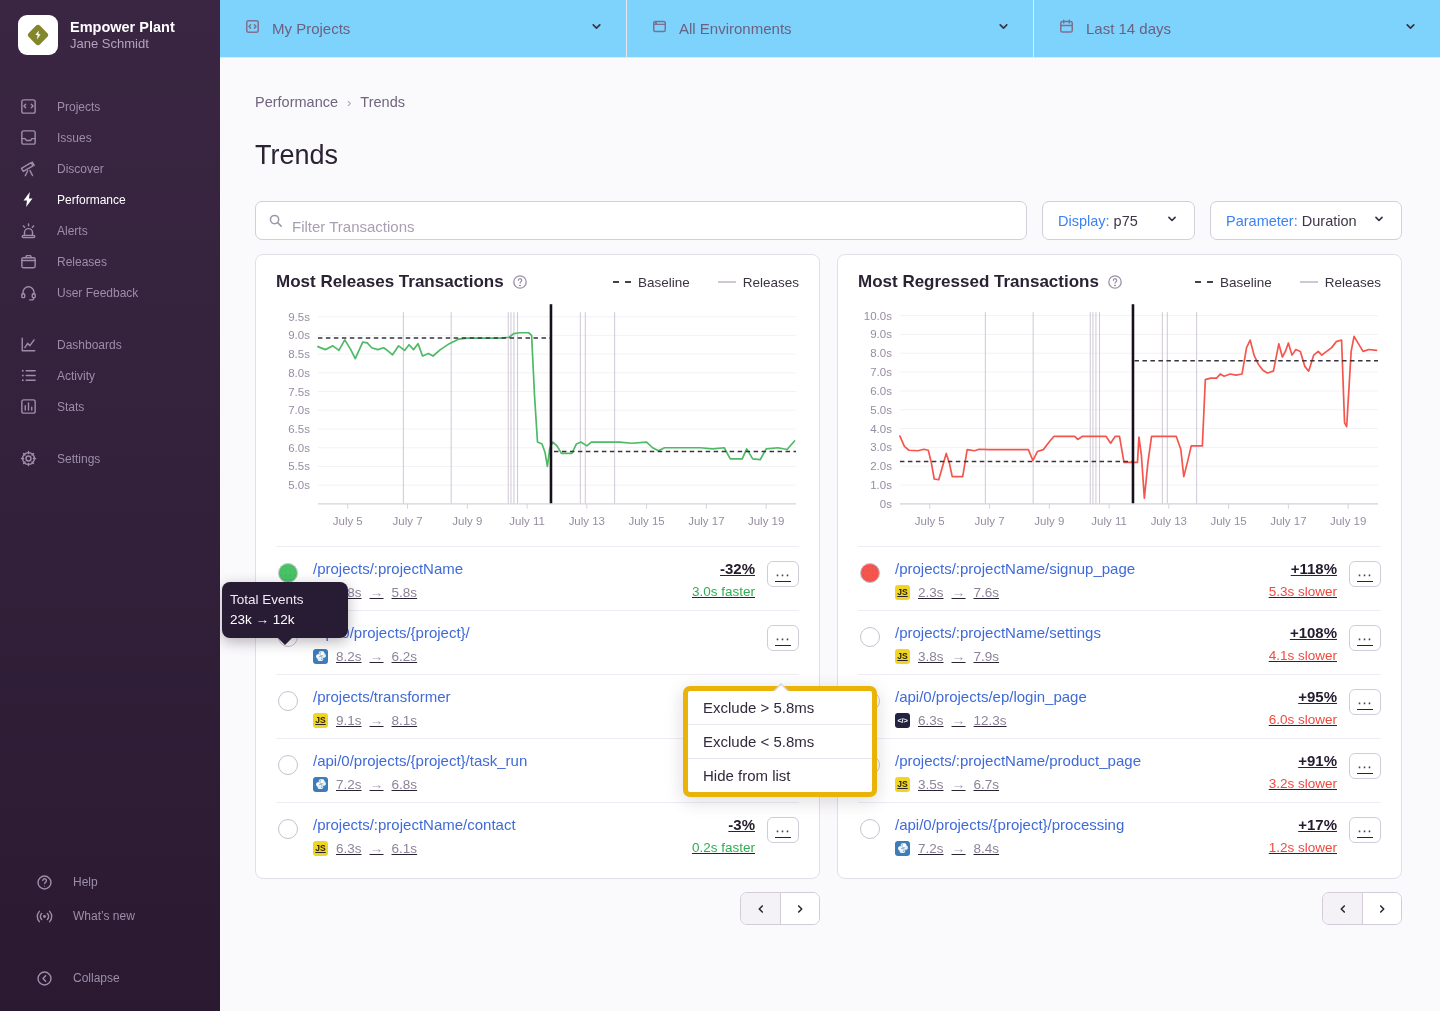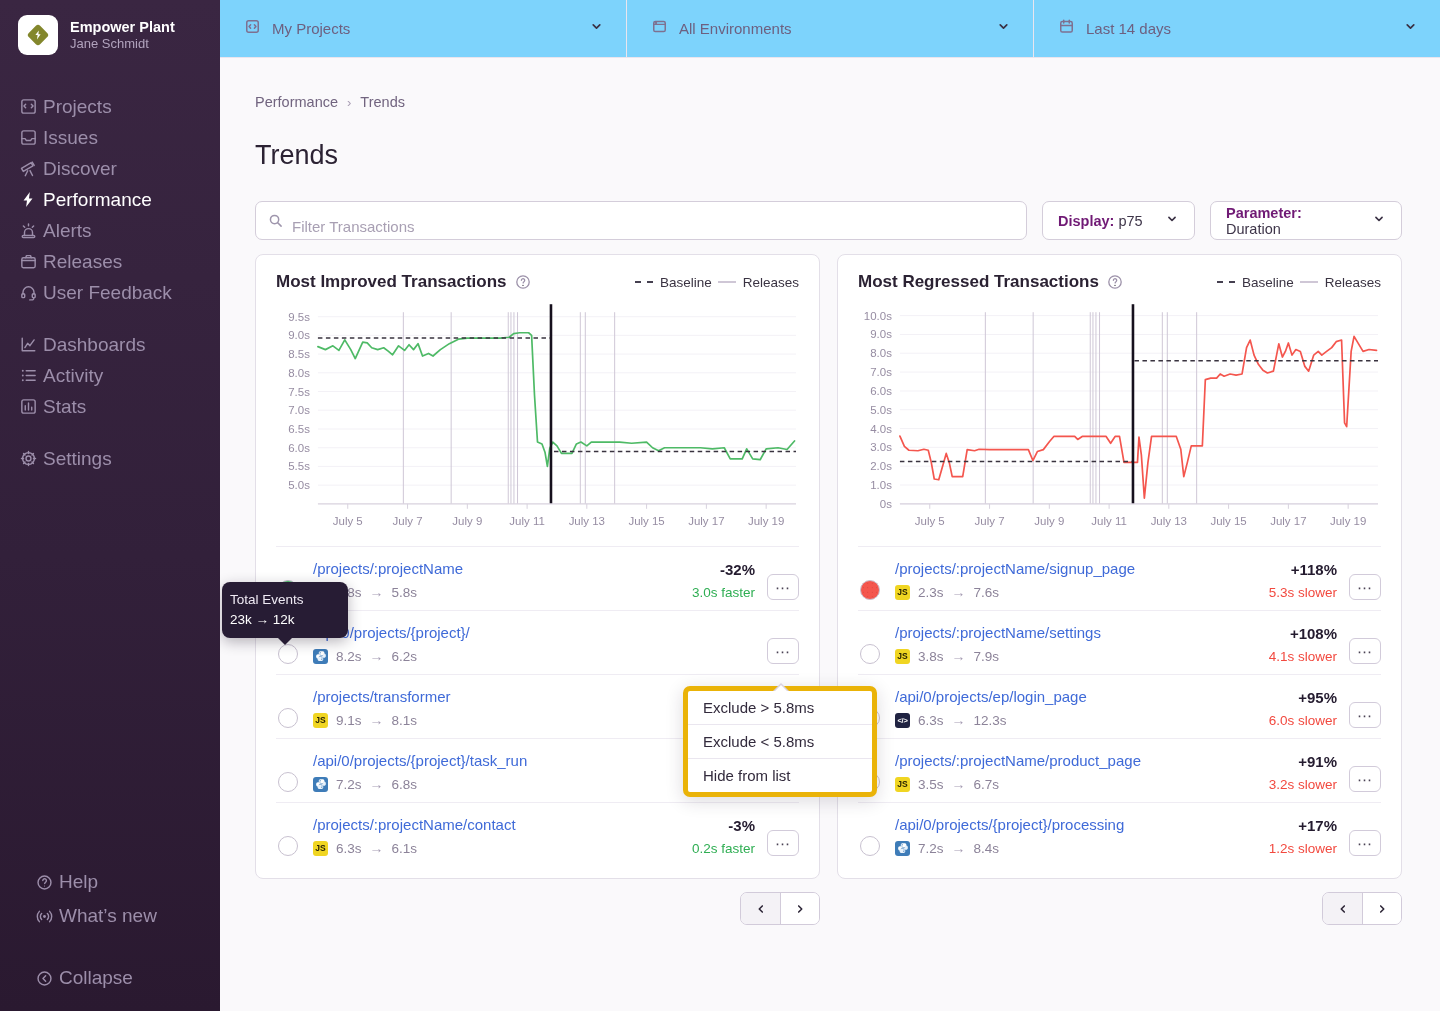--- a/index.html
+++ b/index.html
@@ -9,21 +9,21 @@
   
   .sidebar { position:fixed; left:0; top:0; width:220px; height:1011px;
     background:linear-gradient(180deg,#3a2642 0%,#32203a 55%,#2a1930 100%);
     display:flex; flex-direction:column; z-index:50; }
   .org { display:flex; align-items:center; gap:12px; padding:15px 16px 10px 18px; cursor:pointer; }
   .org-avatar { width:40px; height:40px; background:#fff; border-radius:9px; display:flex; align-items:center; justify-content:center; flex:0 0 auto; }
   .org-names { line-height:1.25; }
   .org-name { color:#fff; font-weight:700; font-size:14.5px; }
   .org-user { color:#b1a3bd; font-size:13px; }
   .nav { margin-top:26px; flex:1; }
-  .nav-item { display:flex; align-items:center; gap:5px; height:31px; padding:0 18px; color:#9c8eaa; font-size:19px; cursor:pointer; }
+  .nav-item { display:flex; align-items:center; gap:19px; height:31px; padding:0 18px; color:#9c8eaa; font-size:12px; cursor:pointer; }
   .nav-item.gap { margin-top:21px; }
   .nav-item.active { color:#fff; }
   .nav-ic { width:20px; height:20px; display:flex; align-items:center; justify-content:center; }
   .nav-ic svg { width:19px; height:19px; stroke:currentColor; fill:none; stroke-width:1.5; stroke-linecap:round; stroke-linejoin:round; }
   .side-footer { padding-bottom:16px; }
   .side-footer .nav-item { height:34px;margin-left:16px; }
   .side-footer .nav-item.gap { margin-top:28px; }
 
   
   .topbar { margin-left:220px; height:58px; background:#7dd3fc; border-bottom:1px solid #e9e5ee; display:flex; }
@@ -39,43 +39,43 @@
   .breadcrumb .sep { color:#a79cb3; font-size:13px; }
   .crumb-link { cursor:pointer; }
   .page-title { margin-top:30px; font-size:27px; font-weight:500; color:#2b2233; }
 
   .controls { margin-top:30px; display:flex; gap:15px; }
   .search-box { flex:1; height:39px; background:#fff; border:1px solid #d4cdda; border-radius:7px; display:flex; align-items:center; padding:0 12px; gap:9px; }
   .search-box svg { width:15px; height:15px; stroke:#9e95ac; fill:none; stroke-width:1.6; stroke-linecap:round; }
   .search-box input { border:none; outline:none; flex:1; font-size:15px; font-family:inherit; color:#2b2233; background:transparent;margin-top:12px; }
   .search-box input::placeholder { color:#a89fb3; }
   .drop-btn { height:39px; background:#fff; border:1px solid #d4cdda; border-radius:7px; display:flex; align-items:center; padding:0 15px; gap:8px; font-size:14.5px; cursor:pointer; color:#3e3549; }
-  .drop-btn b { color:#701a75; font-weight:700; }
+  .drop-btn b { color:#3b82f6; font-weight:400; }
   .drop-btn .chev svg { width:14px; height:14px; stroke:#3a3144; fill:none; stroke-width:1.9; stroke-linecap:round; stroke-linejoin:round; margin-left:6px; }
   .drop-display { width:153px; justify-content:space-between; }
   .drop-param { width:192px; justify-content:space-between; }
 
   
   .panels { margin-top:14px; display:flex; gap:17px; }
   .pcol { flex:1; min-width:0; }
   .panel { background:#fff; border:1px solid #e3dfe8; border-radius:8px; padding:17px 20px 12px; }
   .panel-head { display:flex; align-items:center; }
   .panel-title { font-size:17px; font-weight:600; color:#2b2233; }
   .q-ic { margin-left:8px; display:inline-flex; }
   .q-ic svg { width:16px; height:16px; stroke:#9c91a9; fill:none; stroke-width:1.3; stroke-linecap:round; }
-  .legend { margin-left:auto; display:flex; gap:6px; align-items:center; font-size:13.5px; color:#3a3342;text-align:center; }
+  .legend { margin-left:auto; display:flex; gap:28px; align-items:center; font-size:13.5px; color:#3a3342;text-align:center; }
   .leg { display:flex; align-items:center; gap:7px; }
   .leg-dash { width:18px; border-top:2px dashed #454050; }
   .leg-solid { width:18px; border-top:2px solid #cfc7d6; }
 
   .chart { width:100%; height:238px; margin-top:6px; display:block; }
   .chart text.tick { font-size:11.5px; fill:#968c A2; fill:#968ca2; font-family:inherit; }
 
   .t-list { margin-top:10px; }
-  .t-row { display:flex; align-items:flex-end; border-top:1px solid #efecf3; padding:11px 0 10px; min-height:62px; }
+  .t-row { display:flex; align-items:flex-start; border-top:1px solid #efecf3; padding:11px 0 10px; min-height:62px;text-decoration:underline; }
   .radio { width:20px; height:20px; border-radius:50%; border:1.5px solid #c8c1d0; background:#fff; margin:5px 15px 0 2px; flex:0 0 auto; cursor:pointer; }
   .radio.sel-green { background:radial-gradient(#35a855 16%,transparent 18%) 0 0/4.5px 4.5px,#48c467; border-color:#c8c1d0; }
   .radio.sel-red { background:radial-gradient(#d8453c 16%,transparent 18%) 0 0/4.5px 4.5px,#f4564e; }
   .t-main { flex:1; min-width:0; }
   .t-link { color:#3f6ad8; font-size:15px; text-decoration:none; cursor:pointer; display:inline-block; margin-top:2px; white-space:nowrap; }
   .t-sub { margin-top:6px; display:flex; align-items:center; gap:8px; font-size:13.5px; color:#8c8399; }
   .badge { width:15px; height:15px; border-radius:3px; display:inline-flex; align-items:center; justify-content:center; flex:0 0 auto; }
   .badge.js { background:#f0d522; color:#2a2503; font-weight:700; font-size:8.5px; }
   .badge.html { background:#202342; color:#fff; font-size:7.5px; font-weight:700; letter-spacing:-.3px; }
   .badge.py { background:#3e7cb8; }
@@ -327,21 +327,21 @@
             <path d="M4.5 6.2L8 9.7l3.5-3.5"></path>
           </svg></span>
     </div>
   </div>
 
   <div class="panels">
 
     <div class="pcol">
       <section class="panel">
         <div class="panel-head">
-          <span class="panel-title">Most Improved Transactions</span>
+          <span class="panel-title">Most Releases Transactions</span>
           <span class="q-ic">
               <svg viewBox="0 0 16 16">
                 <circle cx="8" cy="8" r="6.2"></circle>
                 <path d="M6.4 6.3a1.65 1.65 0 112.9 1.1c-.5.5-1.1.7-1.1 1.5"></path>
                 <circle cx="8" cy="11.4" r=".55" fill="currentColor" stroke="none"></circle>
               </svg>
             </span>
           <div class="legend">
             <span class="leg">
                 <i class="leg-dash"></i>

